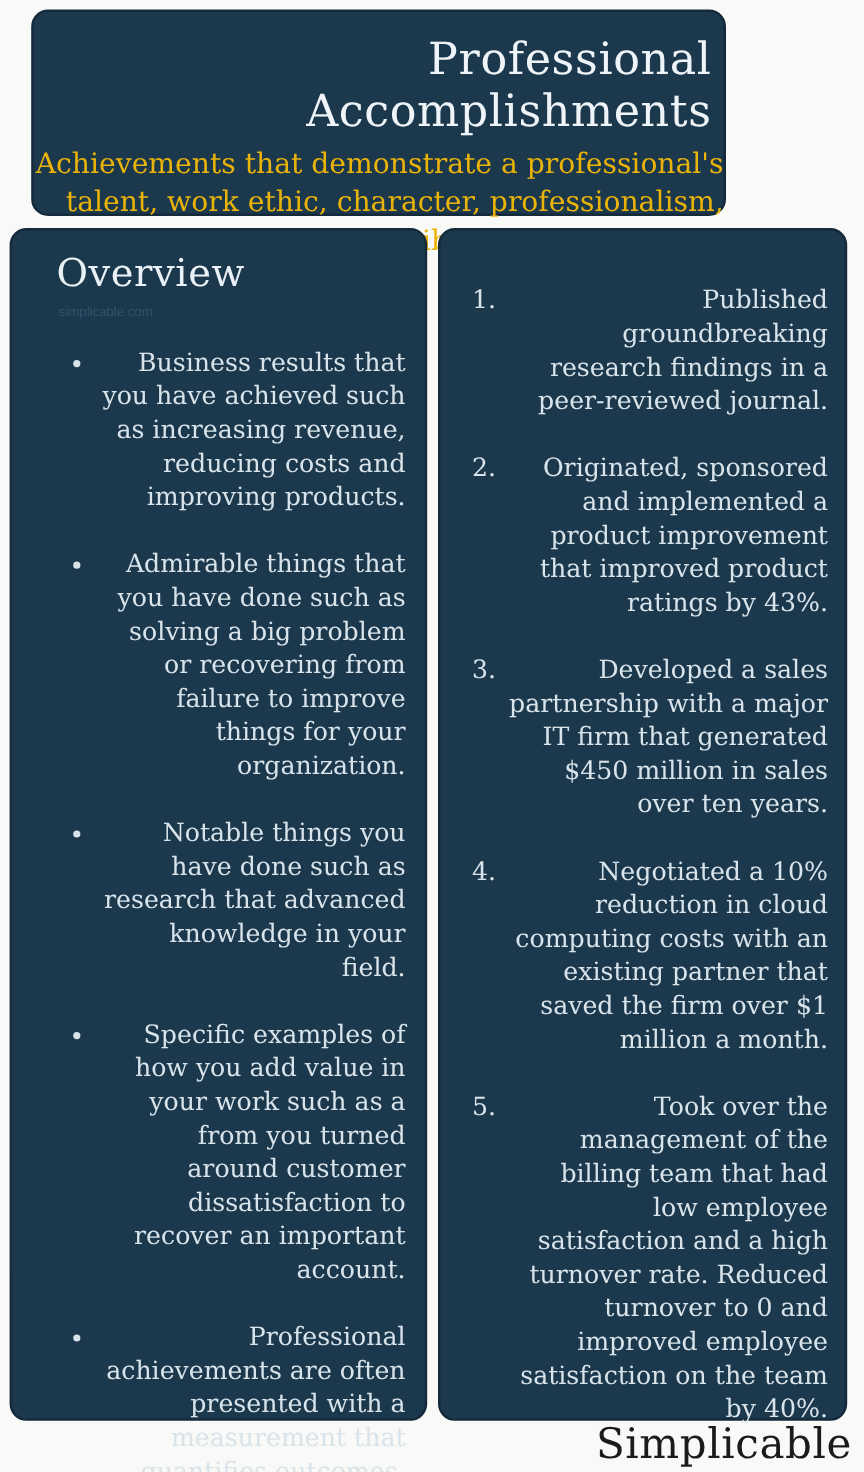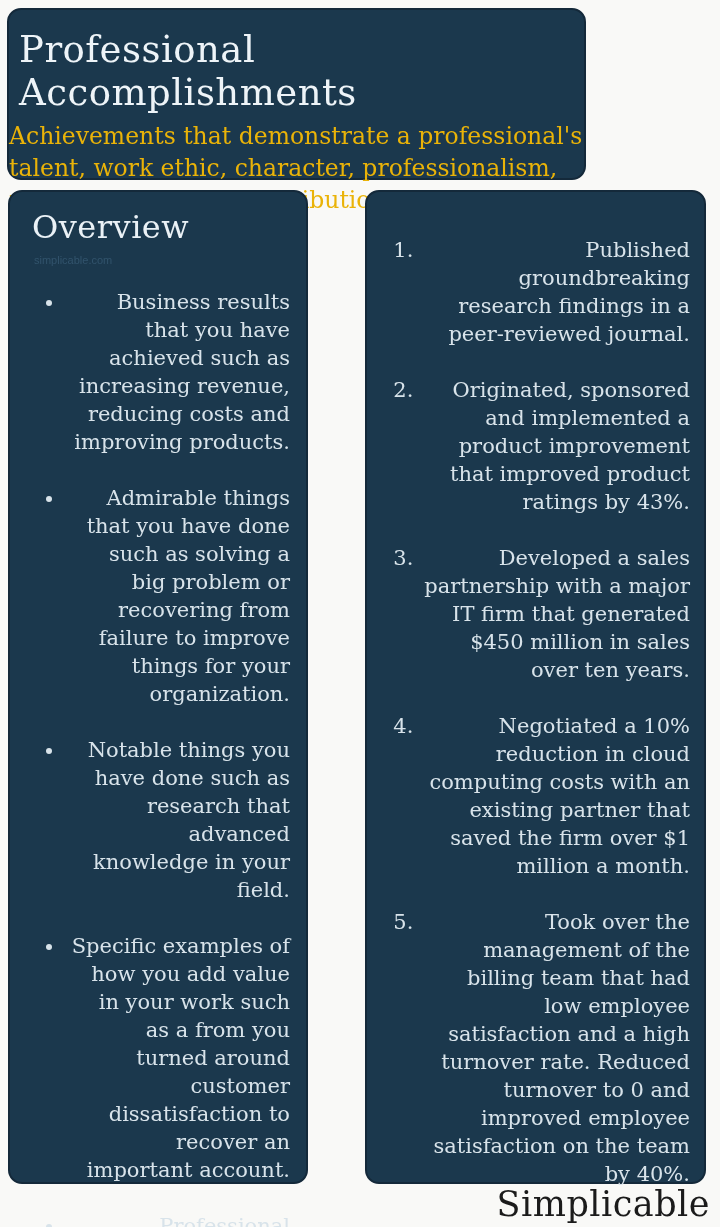--- a/index.html
+++ b/index.html
@@ -18,45 +18,45 @@
   }
   .card {
     position: absolute;
     background: #1b384d;
     border: 2px solid #14293a;
     border-radius: 14px;
     box-sizing: border-box;
     color: #d9e4eb;
   }
   .header-card {
-    left: 7px;
+    left: 26px;
     top: 8px;
     width: 579px;
     height: 172px;
-    text-align: left;
+    text-align: right;
   }
   .header-card h1 {
     margin: 18px 10px 6px 10px;
     font-size: 37px;
     font-weight: normal;
     color: #eef4f8;
     letter-spacing: 0.5px;
   }
   .header-card p {
     margin: 6px auto 0 auto;
     max-width: 656px;
     font-size: 23.5px;
     line-height: 32px;
     color: #eab308;
   }
   .col-card {
     top: 190px;
     height: 994px;
   }
-  .overview-card { left: 8px;  width: 300px; }
+  .overview-card { left: 8px;  width: 348px; padding-left: 15px; }
   .examples-card { left: 365px; width: 341px; }
   .col-card h2 {
     margin: 16px 0 0 22px;
     font-size: 32px;
     font-weight: normal;
     color: #eaf1f6;
     letter-spacing: 0.5px;
   }
   .watermark {
     margin: 8px 0 0 24px;

